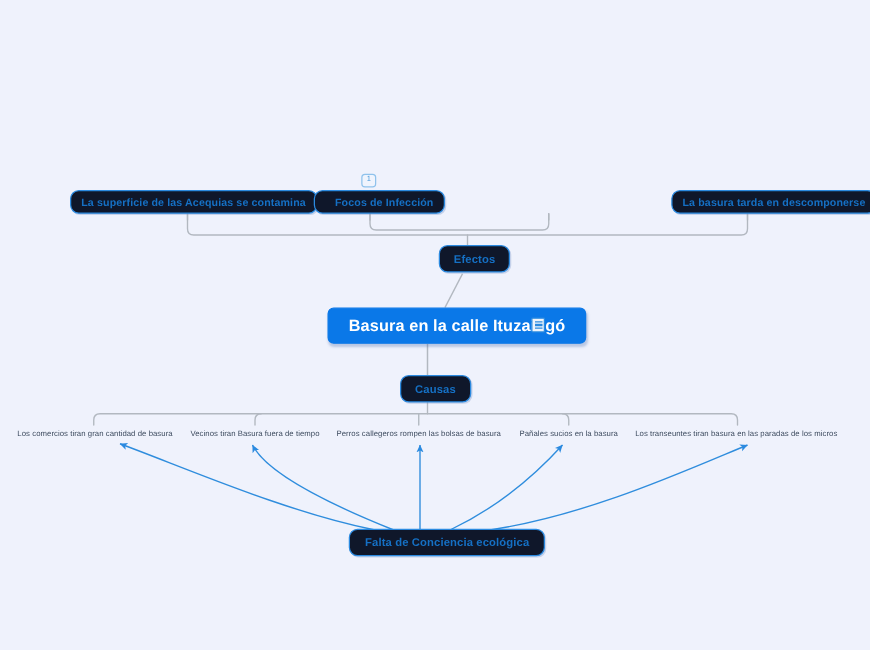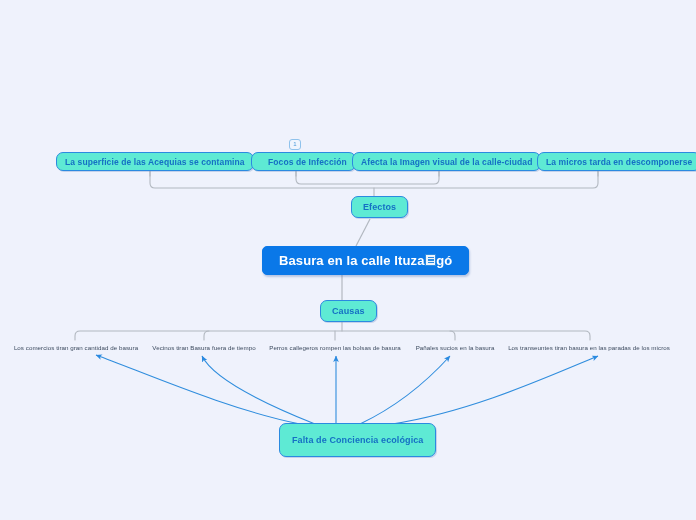--- a/index.html
+++ b/index.html
@@ -30,21 +30,21 @@
 
   
   .node {
     position: absolute;
     box-sizing: border-box;
     display: flex;
     align-items: center;
     justify-content: center;
     border: 1.5px solid #2b8ae0;
     border-radius: 7px;
-    background: #5eead4;
+    background: #0f172a;
     color: #1570c4;
     font-weight: bold;
     letter-spacing: .1px;
     white-space: nowrap;
     box-shadow: 1px 1px 0 rgba(120,150,200,.35);
   }
   .node.leafbox {
     font-size: 8.5px;
     height: 19px;
     padding: 0 8px;
@@ -59,21 +59,21 @@
     border-color: #0a78e8;
     color: #ffffff;
     font-size: 13px;
     height: 29px;
     padding: 0 16px;
     border-radius: 5px;
     box-shadow: 1px 2px 2px rgba(60,100,170,.30);
   }
   .node.bottom {
     font-size: 9px;
-    height: 34px;
+    height: 22px;
     padding: 0 12px;
   }
 
   
   .leaflabel {
     position: absolute;
     font-size: 6.2px;
     color: #3c4a5e;
     white-space: nowrap;
     text-align: center;
@@ -166,26 +166,23 @@
 
   <div class="node leafbox" style="left:56px; top:152px;">
     <span>La superficie de las Acequias se contamina</span>
   </div>
 
   <div class="node leafbox" style="left:251px; top:152px;padding-left:16px;">
     <span>Focos de Infección</span>
   </div>
   <div class="badge" style="left:289px; top:139px;">1</div>
 
-  <div class="node leafbox" style="left:352px; top:152px;">
-    <span>Afecta la Imagen visual de la calle-ciudad</span>
-  </div>
 
   <div class="node leafbox" style="left:537px; top:152px;">
-    <span>La micros tarda en descomponerse</span>
+    <span>La basura tarda en descomponerse</span>
   </div>
 
   <div class="node branch" style="left:351px; top:196px;">
     <span>Efectos</span>
   </div>
 
   <div class="node branch" style="left:320px; top:300px;">
     <span>Causas</span>
   </div>
 

